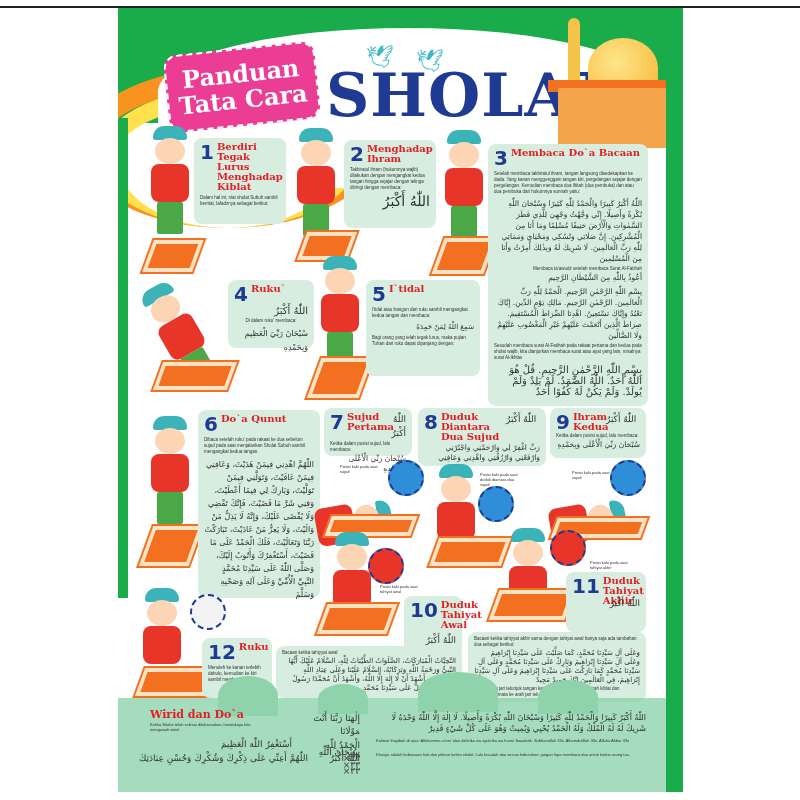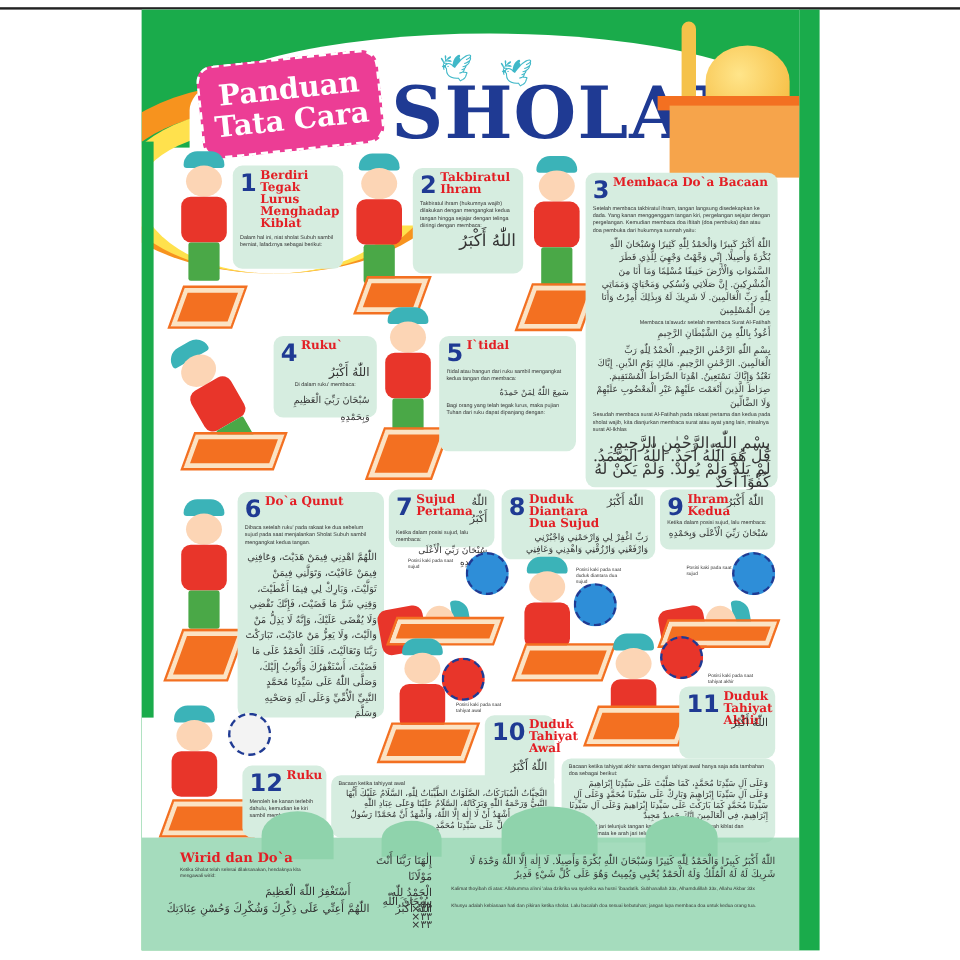--- a/index.html
+++ b/index.html
@@ -94,21 +94,21 @@
     <div class="kid" style="left:176px;top:120px;">
       <div class="cap"></div>
         <div class="face"></div>
         <div class="shirt"></div>
         <div class="pants"></div>
     </div>
     <div class="mat" style="left:184px;top:224px;width:50px;height:28px;"></div>
     <div class="card" style="left:226px;top:132px;width:92px;height:88px;">
       <div class="step-head">
         <span class="num">2</span>
-        <span class="step-title">Takbiratul Ihram</span>
+        <span class="step-title">Menghadap Ihram</span>
       </div>
       <div class="desc">Takbiratul ihram (hukumnya wajib) dilakukan dengan mengangkat kedua tangan hingga sejajar dengan telinga diiringi dengan membaca:</div>
       <div class="arabic big">اللّٰهُ أَكْبَرُ</div>
     </div>
 
     <div class="kid" style="left:324px;top:122px;">
       <div class="cap"></div>
         <div class="face"></div>
         <div class="shirt"></div>
         <div class="pants"></div>
@@ -118,21 +118,21 @@
       <div class="step-head">
         <span class="num">3</span>
         <span class="step-title">Membaca Do`a Bacaan</span>
       </div>
       <div class="desc">Setelah membaca takbiratul ihram, tangan langsung disedekapkan ke dada. Yang kanan menggenggam tangan kiri, pergelangan sejajar dengan pergelangan. Kemudian membaca doa iftitah (doa pembuka) dan atau doa pembuka dari hukumnya sunnah yaitu:</div>
       <div class="arabic" style="font-size:7.5px;line-height:11px;">اللّٰهُ أَكْبَرُ كَبِيرًا وَالْحَمْدُ لِلّٰهِ كَثِيرًا وَسُبْحَانَ اللّٰهِ بُكْرَةً وَأَصِيلًا. إِنِّي وَجَّهْتُ وَجْهِيَ لِلَّذِي فَطَرَ السَّمٰوَاتِ وَالْأَرْضَ حَنِيفًا مُسْلِمًا وَمَا أَنَا مِنَ الْمُشْرِكِينَ. إِنَّ صَلَاتِي وَنُسُكِي وَمَحْيَايَ وَمَمَاتِي لِلّٰهِ رَبِّ الْعَالَمِينَ. لَا شَرِيكَ لَهُ وَبِذٰلِكَ أُمِرْتُ وَأَنَا مِنَ الْمُسْلِمِينَ</div>
       <div class="note" style="text-align:right;margin-top:2px;">Membaca ta'awudz setelah membaca Surat Al-Fatihah</div>
       <div class="arabic" style="font-size:7.5px;line-height:10px;margin-top:1px;">أَعُوذُ بِاللّٰهِ مِنَ الشَّيْطَانِ الرَّجِيمِ</div>
       <div class="arabic" style="font-size:7.5px;line-height:11px;">بِسْمِ اللّٰهِ الرَّحْمٰنِ الرَّحِيمِ. الْحَمْدُ لِلّٰهِ رَبِّ الْعَالَمِينَ. الرَّحْمٰنِ الرَّحِيمِ. مَالِكِ يَوْمِ الدِّينِ. إِيَّاكَ نَعْبُدُ وَإِيَّاكَ نَسْتَعِينُ. اهْدِنَا الصِّرَاطَ الْمُسْتَقِيمَ. صِرَاطَ الَّذِينَ أَنْعَمْتَ عَلَيْهِمْ غَيْرِ الْمَغْضُوبِ عَلَيْهِمْ وَلَا الضَّالِّينَ</div>
       <div class="note" style="margin-top:2px;">Sesudah membaca surat Al-Fatihah pada rakaat pertama dan kedua pada sholat wajib, kita dianjurkan membaca surat atau ayat yang lain, misalnya surat Al-Ikhlas</div>
-      <div class="arabic" style="font-size:13px;line-height:11px;">بِسْمِ اللّٰهِ الرَّحْمٰنِ الرَّحِيمِ. قُلْ هُوَ اللّٰهُ أَحَدٌ. اللّٰهُ الصَّمَدُ. لَمْ يَلِدْ وَلَمْ يُولَدْ. وَلَمْ يَكُنْ لَهُ كُفُوًا أَحَدٌ</div>
+      <div class="arabic" style="font-size:10px;line-height:11px;">بِسْمِ اللّٰهِ الرَّحْمٰنِ الرَّحِيمِ. قُلْ هُوَ اللّٰهُ أَحَدٌ. اللّٰهُ الصَّمَدُ. لَمْ يَلِدْ وَلَمْ يُولَدْ. وَلَمْ يَكُنْ لَهُ كُفُوًا أَحَدٌ</div>
     </div>
 
     <div class="kid" style="left:40px;top:272px;transform:rotate(-30deg);">
       <div class="cap"></div>
         <div class="face"></div>
         <div class="shirt"></div>
         <div class="pants"></div>
     </div>
     <div class="mat" style="left:40px;top:354px;width:74px;height:28px;"></div>
     <div class="card" style="left:110px;top:272px;width:86px;height:68px;">

